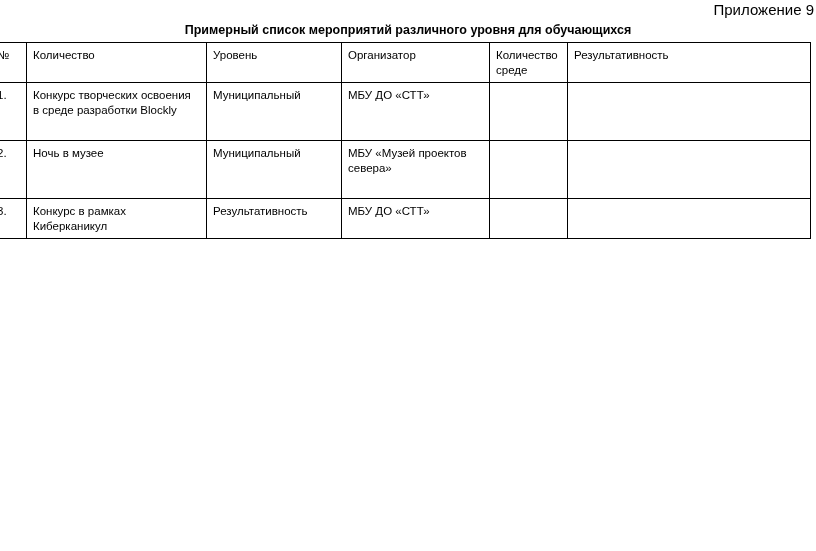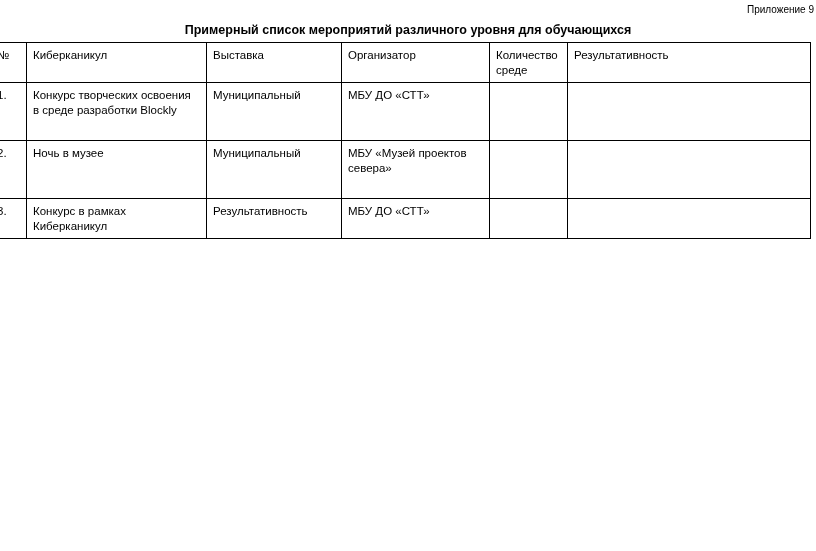--- a/index.html
+++ b/index.html
@@ -17,21 +17,21 @@
   }
   .page {
     position: relative;
     width: 816px;
     height: 551px;
   }
   .appendix-label {
     position: absolute;
     top: 2px;
     right: 2px;
-    font-size: 10px;
+    font-size: 15px;
     line-height: 15px;
     white-space: nowrap;
   }
   .doc-title {
     position: absolute;
     top: 22px;
     left: 0;
     width: 816px;
     text-align: center;
     font-size: 12.5px;
@@ -85,22 +85,22 @@
         <col class="c-num">
         <col class="c-event">
         <col class="c-level">
         <col class="c-org">
         <col class="c-count">
         <col class="c-result">
       </colgroup>
       <tbody>
         <tr class="head-row">
           <td>№</td>
-          <td>Киберканикул</td>
-          <td>Выставка</td>
+          <td>Количество</td>
+          <td>Уровень</td>
           <td>Организатор</td>
           <td>Количество среде</td>
           <td>Результативность</td>
         </tr>
         <tr class="r1">
           <td>1.</td>
           <td>Конкурс творческих освоения в среде разработки Blockly</td>
           <td>Муниципальный</td>
           <td>МБУ ДО «СТТ»</td>
           <td></td>

